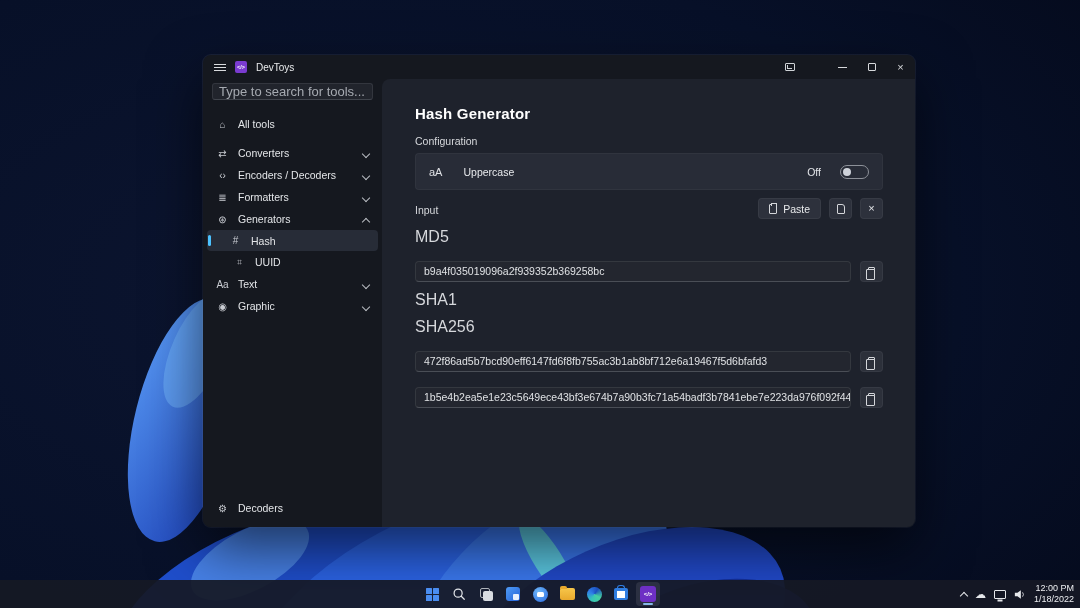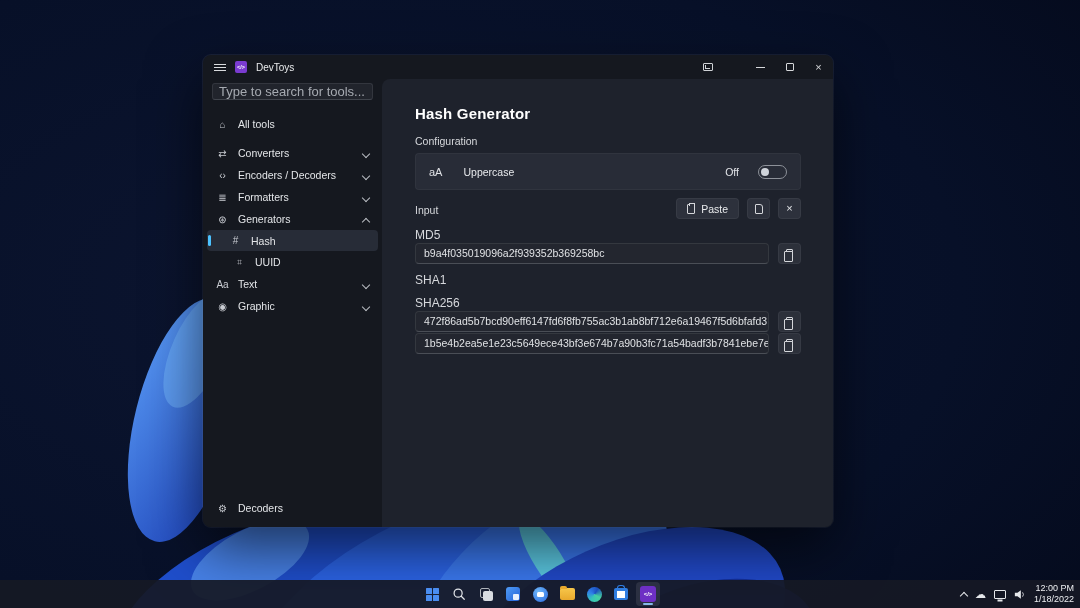--- a/index.html
+++ b/index.html
@@ -3,21 +3,21 @@
 <meta charset="utf-8">
 <style>
   * { margin:0; padding:0; box-sizing:border-box; }
   html,body { width:1080px; height:608px; overflow:hidden; }
   body { position:relative; font-family:"Liberation Sans", sans-serif; background:#060c1a; }
 
   
   .wall { position:absolute; inset:0; z-index:0; }
 
   
-  .window { position:absolute; left:203px; top:55px; width:630px; height:472px; z-index:2;
+  .window { position:absolute; left:203px; top:55px; width:712px; height:472px; z-index:2;
             background:#15181f; border-radius:8px; overflow:hidden;
             box-shadow:0 22px 55px rgba(0,0,0,.6), 0 0 0 1px rgba(255,255,255,.07); }
 
   .titlebar { position:absolute; left:0; top:0; right:0; height:24px; display:flex; align-items:center; }
   .tb-left { display:flex; align-items:center; gap:9px; padding-left:11px; }
   .hamburger { width:12px; display:flex; flex-direction:column; gap:2px; cursor:pointer; }
   .hamburger i { display:block; height:1px; background:#d9dbde; }
   .app-logo { width:12px; height:12px; border-radius:2px; background:#7a3bd0; color:#fff;
               font-size:5.5px; display:flex; align-items:center; justify-content:center; font-weight:bold; }
   .app-title { font-size:10px; color:#e8eaec; }
@@ -71,22 +71,22 @@
          font-size:10.5px; display:flex; align-items:center; justify-content:center; gap:6px; padding:0 10px; cursor:pointer; }
   .btn.square { width:23px; padding:0; }
   .ico-paste { width:8px; height:10px; border:1px solid #d4d6da; border-radius:1px; position:relative; }
   .ico-paste::before { content:""; position:absolute; left:1px; top:-2px; width:4px; height:2px; background:#2d313c; border:1px solid #d4d6da; border-bottom:none; }
   .ico-file { width:8px; height:10px; border:1px solid #d4d6da; border-radius:1px 3px 1px 1px; }
   .ico-x { font-size:11px; color:#e4e6e9; line-height:1; }
 
   .input-area { margin-top:4px; height:57px; background:#191c24; border:1px solid #2f333d; border-bottom:2px solid #4cc2ff;
                 border-radius:4px; padding:7px 9px; font-size:10.5px; color:#e4e6e9; cursor:text; }
 
-  .hash-label { margin-top:9px; font-size:12px; color:#d6d8dc; }
-  .hash-row { margin-top:1px; display:flex; align-items:center; }
+  .hash-label { margin-top:9px; font-size:16px; color:#d6d8dc; }
+  .hash-row { margin-top:15px; display:flex; align-items:center; }
   .hash-field { flex:1; height:21px; background:#23262f; border:1px solid #34383f; border-bottom-color:#4a4e56; border-radius:4px;
                 font-size:10.5px; color:#dfe1e4; line-height:19px; padding:0 8px; white-space:nowrap; overflow:hidden; }
   .copy-btn { flex:0 0 23px; width:23px; height:21px; margin-left:9px; background:#2c303a; border:1px solid rgba(255,255,255,.05);
               border-radius:4px; display:flex; align-items:center; justify-content:center; cursor:pointer; }
   .ico-copy { width:7px; height:9px; border:1px solid #d4d6da; border-radius:1px; position:relative; }
   .ico-copy::before { content:""; position:absolute; left:-3px; top:1px; width:7px; height:9px; border:1px solid #d4d6da; border-radius:1px; background:#2c303a; }
 
   
   .taskbar { position:absolute; left:0; right:0; bottom:0; height:28px; z-index:3; background:rgba(22,25,37,.93);
              display:flex; align-items:center; }

